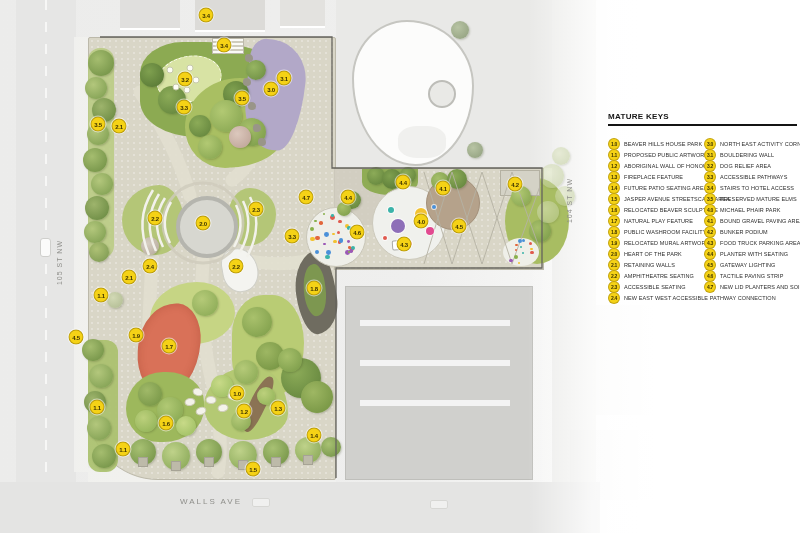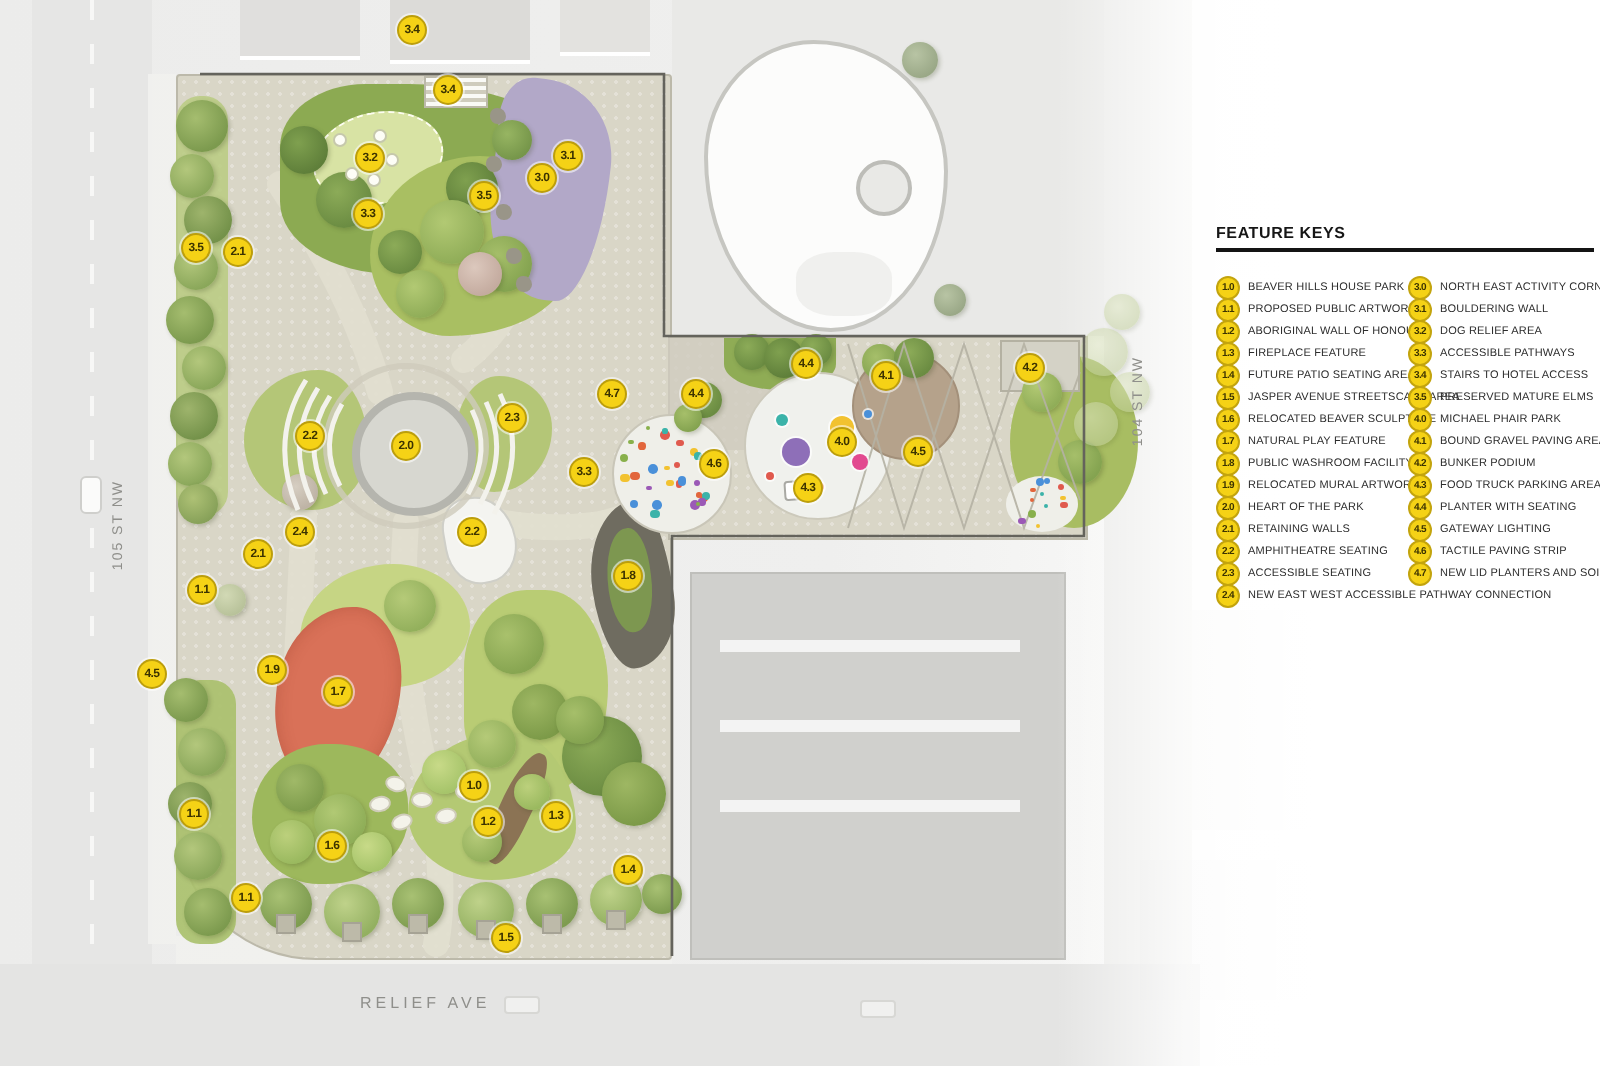--- a/index.html
+++ b/index.html
@@ -313,24 +313,24 @@
       <div class="mk" style="left: 403px; top: 182px; background: rgb(245, 210, 22);">4.4</div>
       <div class="mk" style="left: 421px; top: 221px; background: rgb(245, 210, 22);">4.0</div>
       <div class="mk" style="left: 443px; top: 188px; background: rgb(245, 210, 22);">4.1</div>
       <div class="mk" style="left: 459px; top: 226px; background: rgb(245, 210, 22);">4.5</div>
       <div class="mk" style="left: 404px; top: 244px; background: rgb(245, 210, 22);">4.3</div>
       <div class="mk" style="left: 515px; top: 184px; background: rgb(245, 210, 22);">4.2</div>
     </div>
 
   <span class="street v" style="left:56px;top:240px;">105 ST NW</span>
   <span class="street v" style="left:566px;top:178px;">104 ST NW</span>
-  <span class="street" style="left:180px;top:497px;letter-spacing:2px;font-size:8px;">RELIEF AVE</span>
+  <span class="street" style="left:180px;top:497px;letter-spacing:2px;font-size:8px;">WALLS AVE</span>
 
   <aside class="legend">
-    <div class="legend-title">FEATURE KEYS</div>
+    <div class="legend-title">MATURE KEYS</div>
     <div class="legend-rule"></div>
     <div class="legend-col c0">
   <div class="legend-item">
     <span class="legend-key">1.0</span>
     <span class="legend-label">BEAVER HILLS HOUSE PARK</span>
   </div>
 
   <div class="legend-item">
     <span class="legend-key">1.1</span>
     <span class="legend-label">PROPOSED PUBLIC ARTWORK</span>

